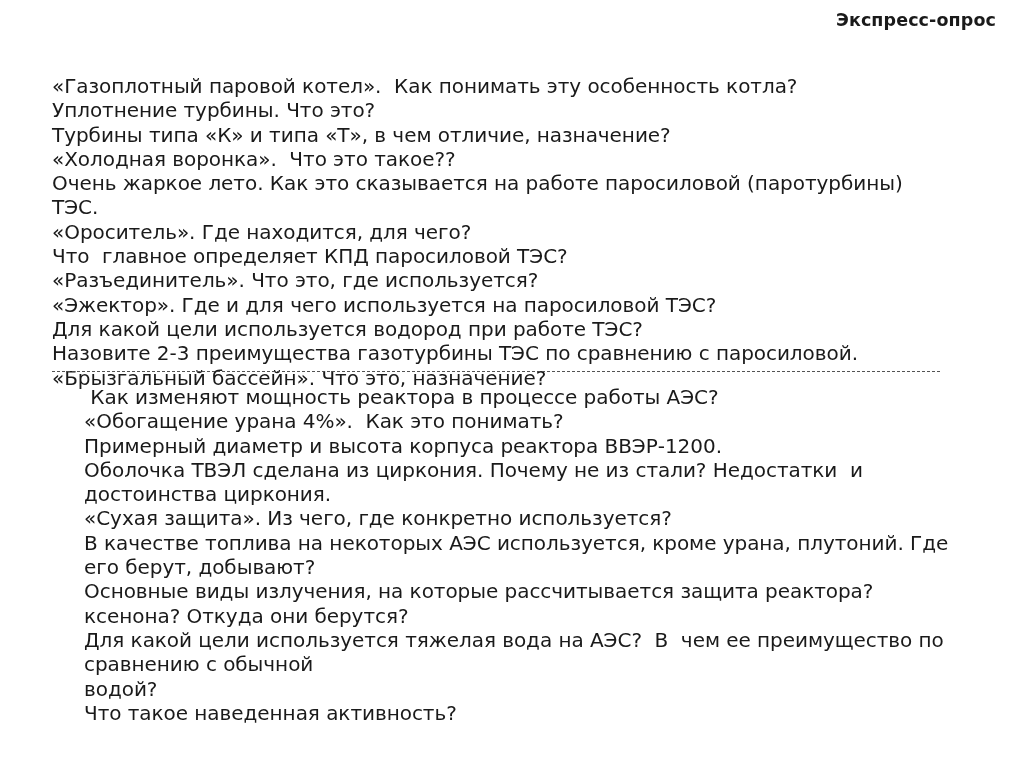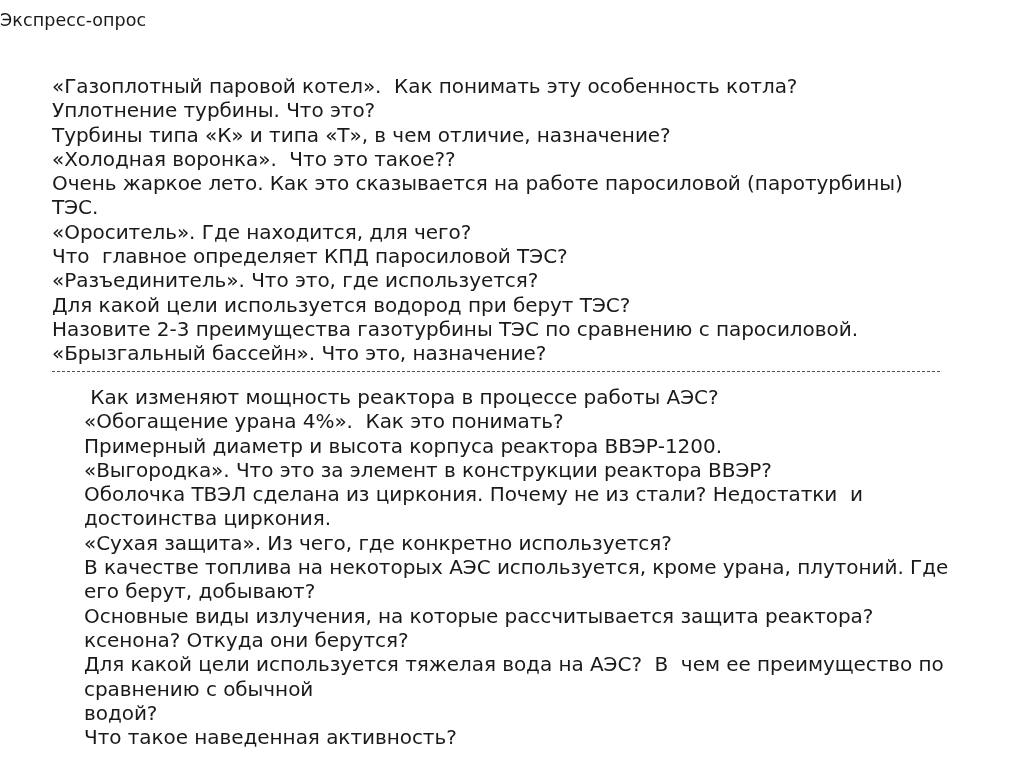--- a/index.html
+++ b/index.html
@@ -21,23 +21,23 @@
     width: 1024px;
     height: 767px;
     background: #ffffff;
     box-sizing: border-box;
   }
   .slide-title {
     position: absolute;
     top: 9px;
     left: 0;
     width: 996px;
-    text-align: left;
+    text-align: right;
     font-size: 17.5px;
-    font-weight: 400;
+    font-weight: 700;
     line-height: 22px;
     letter-spacing: 0.1px;
     color: #1a1a1a;
     white-space: pre;
   }
   .body-block {
     position: absolute;
     left: 52px;
     width: 900px;
   }
@@ -77,32 +77,32 @@
 
   <div class="body-block" id="section-one">
       <p class="q-line">«Газоплотный паровой котел».  Как понимать эту особенность котла?</p>
       <p class="q-line">Уплотнение турбины. Что это?</p>
       <p class="q-line">Турбины типа «К» и типа «Т», в чем отличие, назначение?</p>
       <p class="q-line">«Холодная воронка».  Что это такое??</p>
       <p class="q-line">Очень жаркое лето. Как это сказывается на работе паросиловой (паротурбины) ТЭС.</p>
       <p class="q-line">«Ороситель». Где находится, для чего?</p>
       <p class="q-line">Что  главное определяет КПД паросиловой ТЭС?</p>
       <p class="q-line">«Разъединитель». Что это, где используется?</p>
-      <p class="q-line">Для какой цели используется водород при берут ТЭС?</p>
+      <p class="q-line">«Эжектор». Где и для чего используется на паросиловой ТЭС?</p>
+      <p class="q-line">Для какой цели используется водород при работе ТЭС?</p>
       <p class="q-line">Назовите 2-3 преимущества газотурбины ТЭС по сравнению с паросиловой.</p>
       <p class="q-line">«Брызгальный бассейн». Что это, назначение?</p>
     </div>
 
   <div class="divider"></div>
 
   <div class="body-block" id="section-two">
       <p class="q-line"> Как изменяют мощность реактора в процессе работы АЭС?</p>
       <p class="q-line">«Обогащение урана 4%».  Как это понимать?</p>
       <p class="q-line">Примерный диаметр и высота корпуса реактора ВВЭР-1200.</p>
-      <p class="q-line">«Выгородка». Что это за элемент в конструкции реактора ВВЭР?</p>
       <p class="q-line">Оболочка ТВЭЛ сделана из циркония. Почему не из стали? Недостатки  и достоинства циркония.</p>
       <p class="q-line">«Сухая защита». Из чего, где конкретно используется?</p>
       <p class="q-line">В качестве топлива на некоторых АЭС используется, кроме урана, плутоний. Где его берут, добывают?</p>
       <p class="q-line">Основные виды излучения, на которые рассчитывается защита реактора?</p>
       <p class="q-line">ксенона? Откуда они берутся?</p>
       <p class="q-line">Для какой цели используется тяжелая вода на АЭС?  В  чем ее преимущество по сравнению с обычной</p>
       <p class="q-line">водой?</p>
       <p class="q-line">Что такое наведенная активность?</p>
     </div>
 

